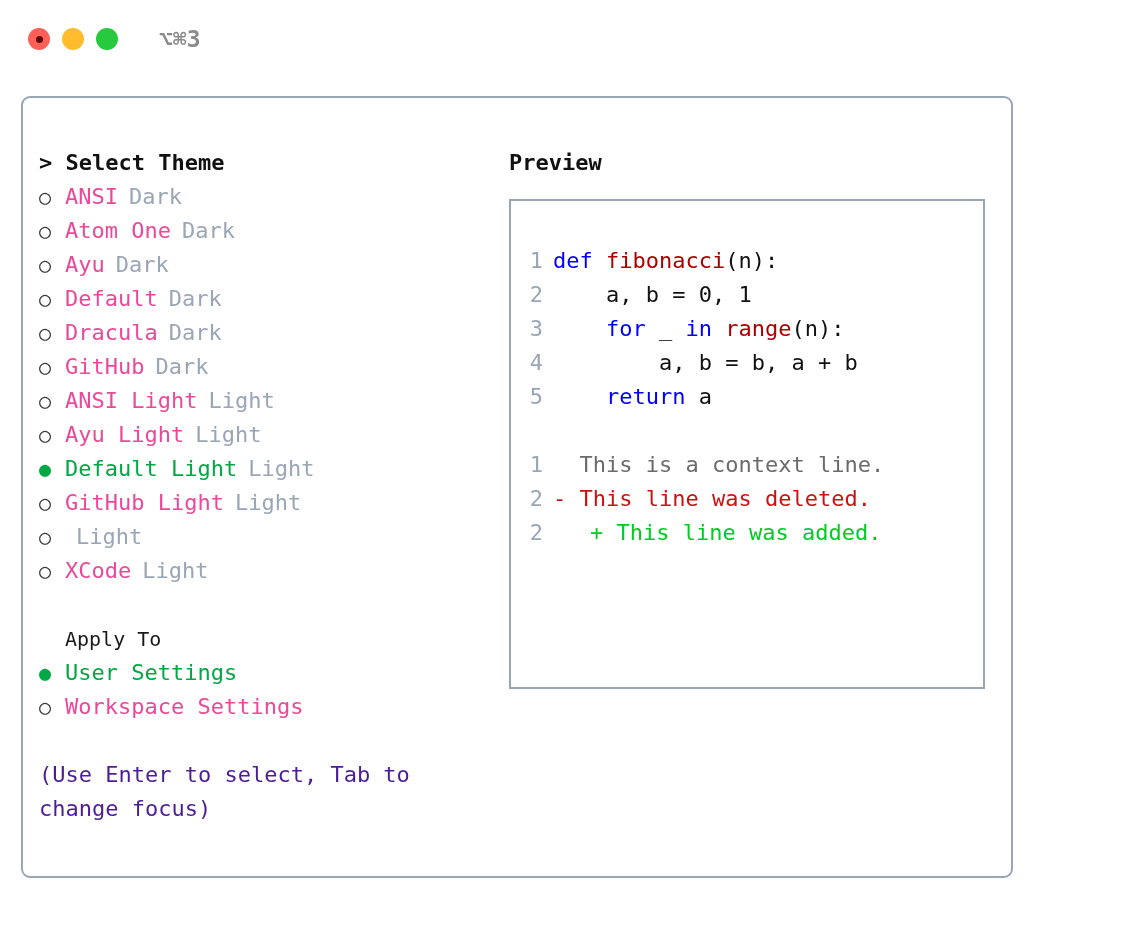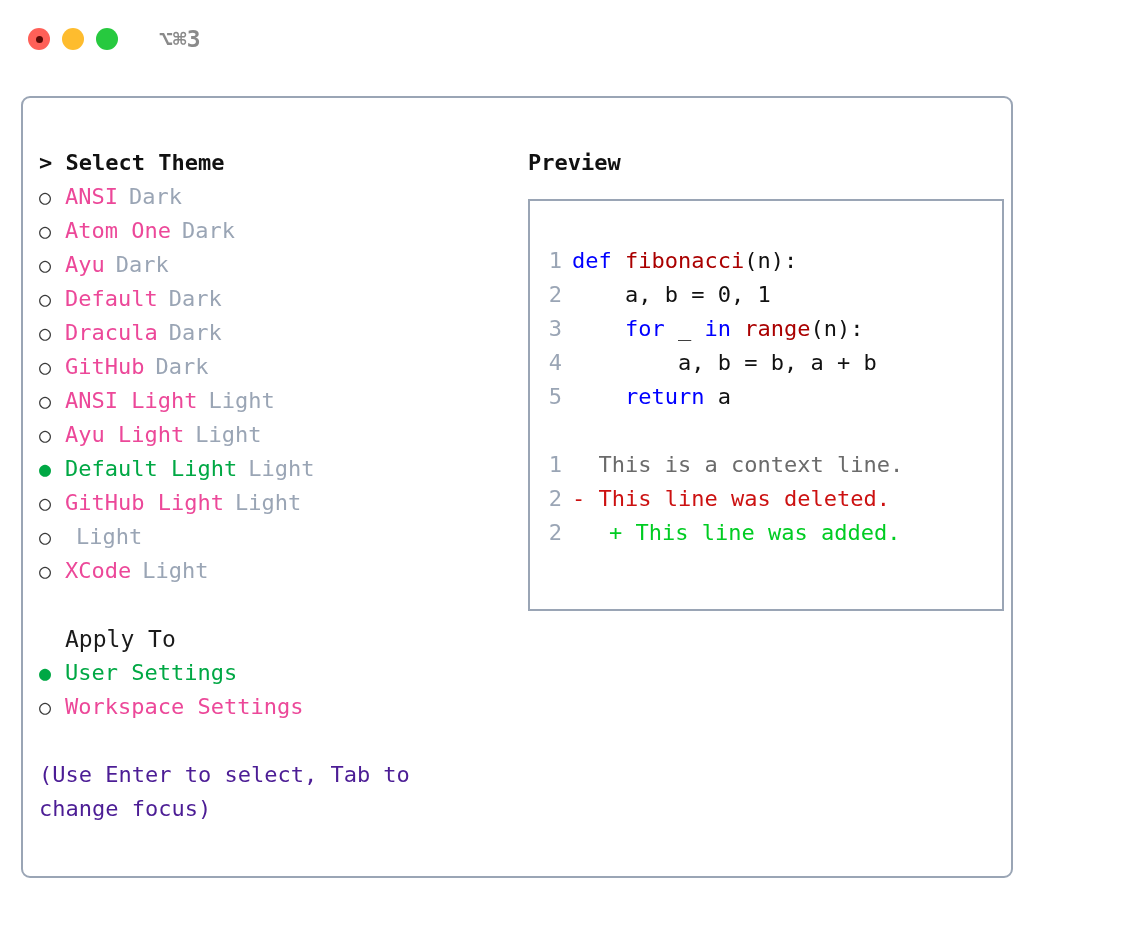--- a/index.html
+++ b/index.html
@@ -112,54 +112,54 @@
   .opt-label { color: #ec4899; }
   .opt-row.selected .opt-label { color: #00a844; }
   .opt-tag {
     color: #9aa5b5;
     margin-left: 11px;
   }
   .opt-row.selected .opt-tag { color: #9aa5b5; }
 
   .apply-block { margin-top: 34px; }
   .apply-header {
-    font-size: 23px;
+    font-size: 20px;
     color: #1a1a1a;
     line-height: 34px;
     height: 34px;
     padding-left: 26px;
     white-space: pre;
   }
 
   .hint {
     margin-top: 34px;
     font-size: 22px;
     color: #4c1d95;
     line-height: 34px;
     width: 400px;
   }
 
   
   .right-col {
     position: absolute;
-    left: 505px;
+    left: 486px;
     top: 48px;
     width: 490px;
   }
   .preview-title {
     font-size: 22px;
     font-weight: bold;
     color: #111111;
     line-height: 34px;
     height: 34px;
   }
   .preview-box {
     margin-top: 19px;
     width: 476px;
-    height: 412px;
+    height: 490px;
     border: 2px solid #9aa5b5;
     box-sizing: border-box;
     background: #ffffff;
     position: relative;
   }
   .code-area {
     position: absolute;
     left: 18px;
     top: 43px;
     right: 8px;

